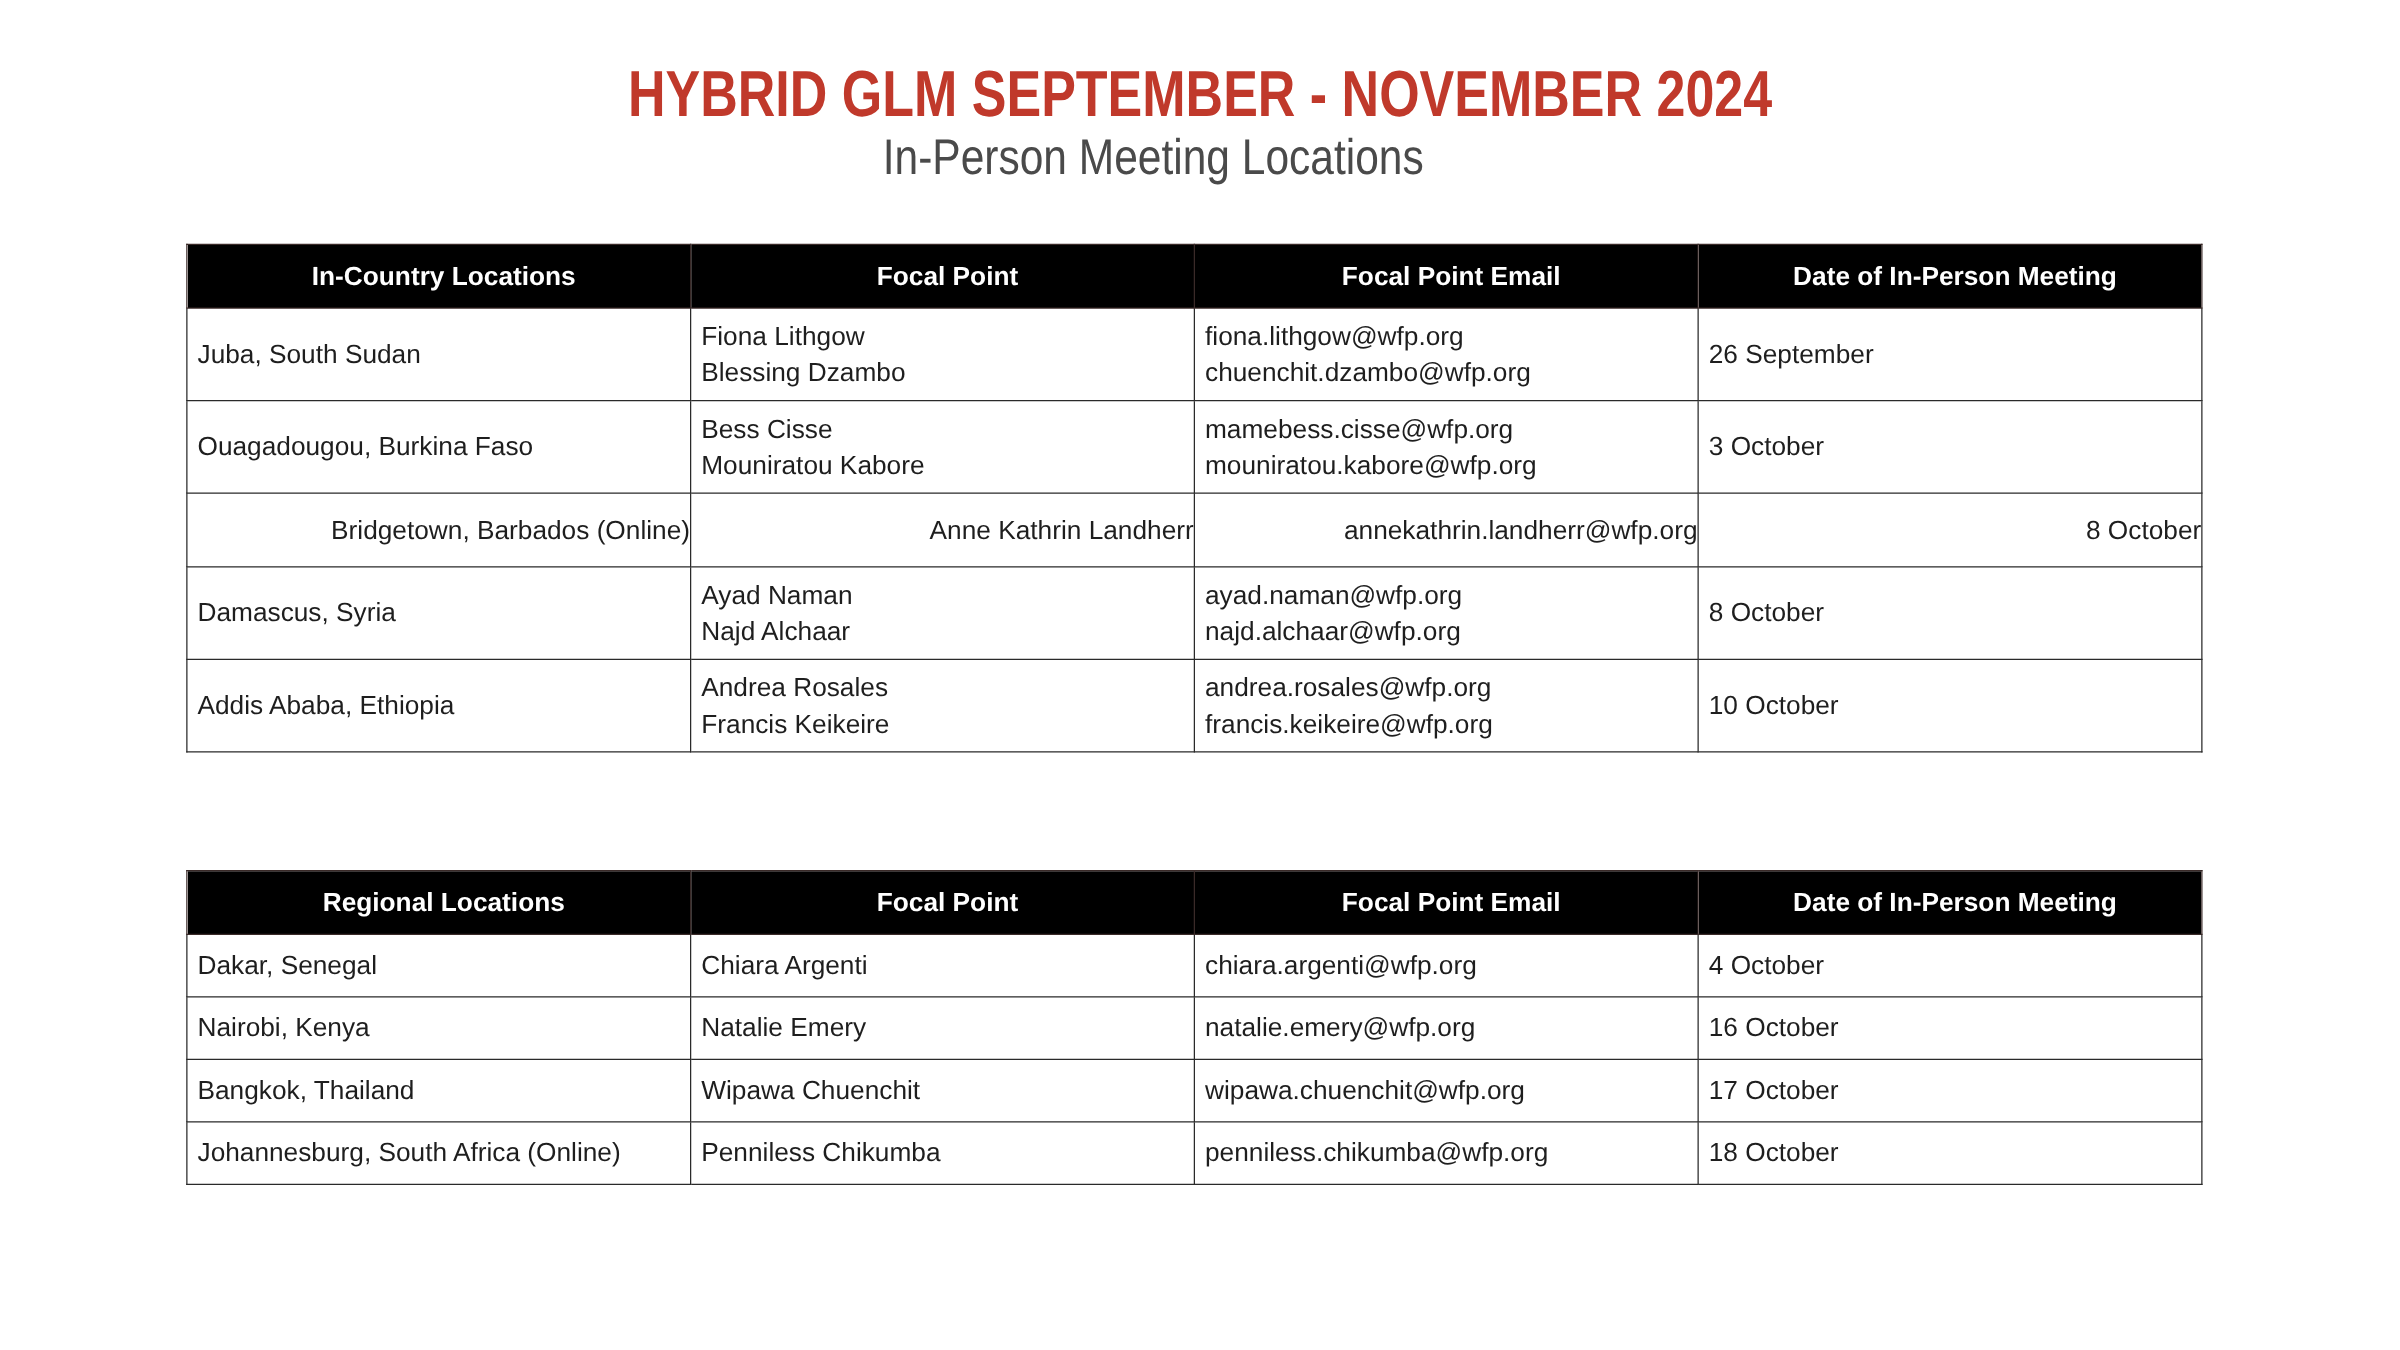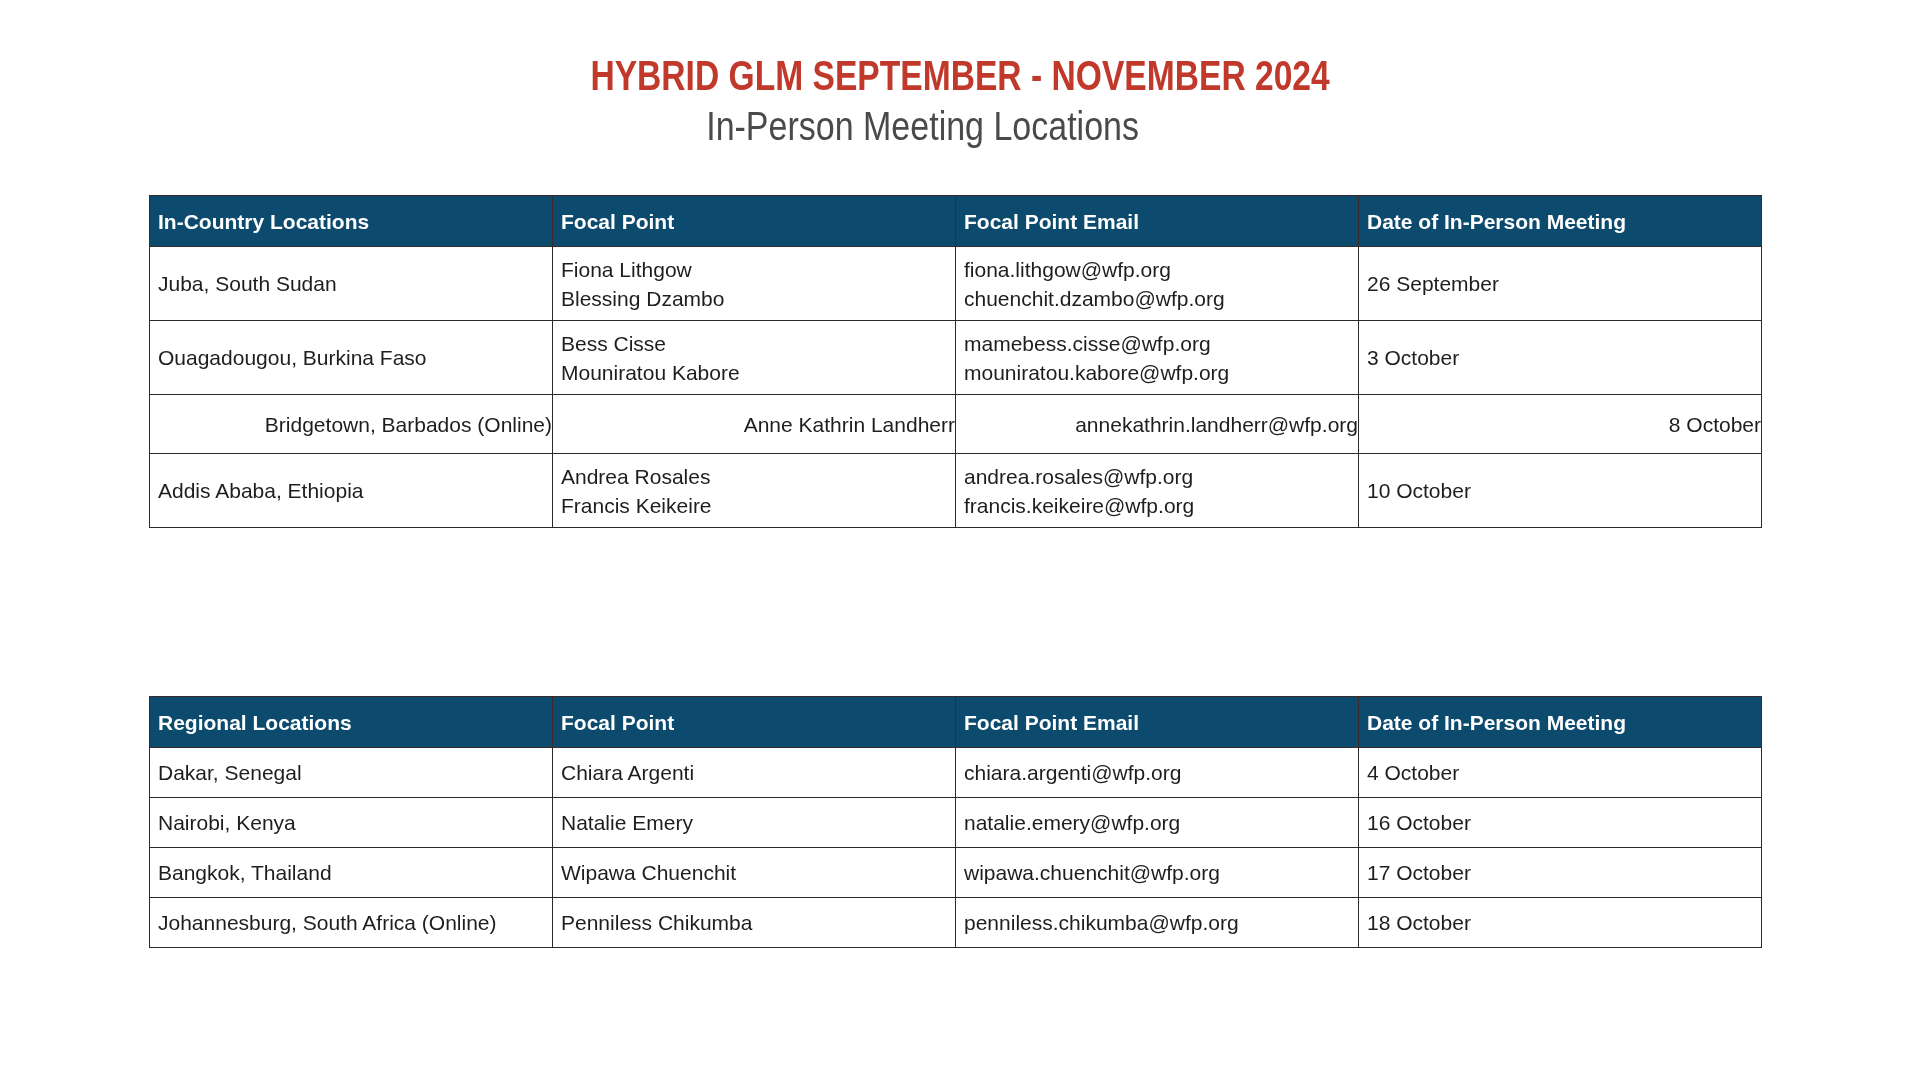--- a/index.html
+++ b/index.html
@@ -15,21 +15,21 @@
     font-family: "Liberation Sans", "DejaVu Sans", sans-serif;
     color: #1e1e1e;
   }
   .title {
     position: absolute;
     left: 0;
     top: 48px;
     width: 1920px;
     text-align: center;
     font-weight: bold;
-    font-size: 42px;
+    font-size: 52px;
     line-height: 56px;
     color: #c0392b;
     letter-spacing: 0px;
   }
   .title span {
     display: inline-block;
     transform: scaleX(0.8);
     transform-origin: center;
   }
   .subtitle {
@@ -59,25 +59,26 @@
     border: 1.5px solid #2a2a2a;
     padding: 0 0 0 8px;
     text-align: left;
     vertical-align: middle;
     font-size: 21px;
     line-height: 29px;
     overflow: hidden;
     white-space: nowrap;
   }
   table.loc th {
-    background: #0c4a6e;
+    background: #000000;
     color: #ffffff;
     font-weight: bold;
     height: 50px;
     border-color: #3a2a28;
+    text-align: center;
   }
   table.loc td {
     color: #1e1e1e;
   }
   .line { display: block; }
   #t1 { top: 195px; }
   #t2 { top: 696px; }
   tr.h75 td { height: 73px; }
   tr.h60 td { height: 58px; text-align: right; }
   tr.h51 td { height: 49px; }
@@ -136,20 +137,32 @@
       <td>Bridgetown, Barbados (Online)</td>
       <td>
         <span class="line">Anne Kathrin Landherr</span>
       </td>
       <td>
         <span class="line">annekathrin.landherr@wfp.org</span>
       </td>
       <td>8 October</td>
     </tr>
     <tr class="h75">
+      <td>Damascus, Syria</td>
+      <td>
+        <span class="line">Ayad Naman</span>
+        <span class="line">Najd Alchaar</span>
+      </td>
+      <td>
+        <span class="line">ayad.naman@wfp.org</span>
+        <span class="line">najd.alchaar@wfp.org</span>
+      </td>
+      <td>8 October</td>
+    </tr>
+    <tr class="h75">
       <td>Addis Ababa, Ethiopia</td>
       <td>
         <span class="line">Andrea Rosales</span>
         <span class="line">Francis Keikeire</span>
       </td>
       <td>
         <span class="line">andrea.rosales@wfp.org</span>
         <span class="line">francis.keikeire@wfp.org</span>
       </td>
       <td>10 October</td>

